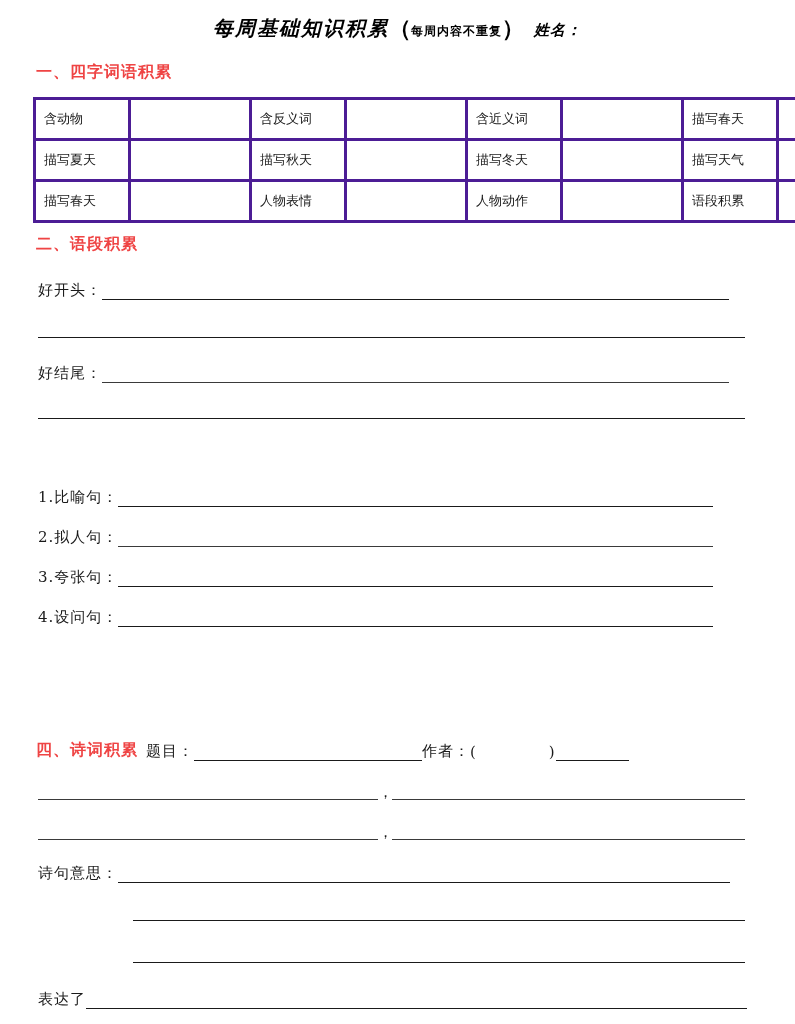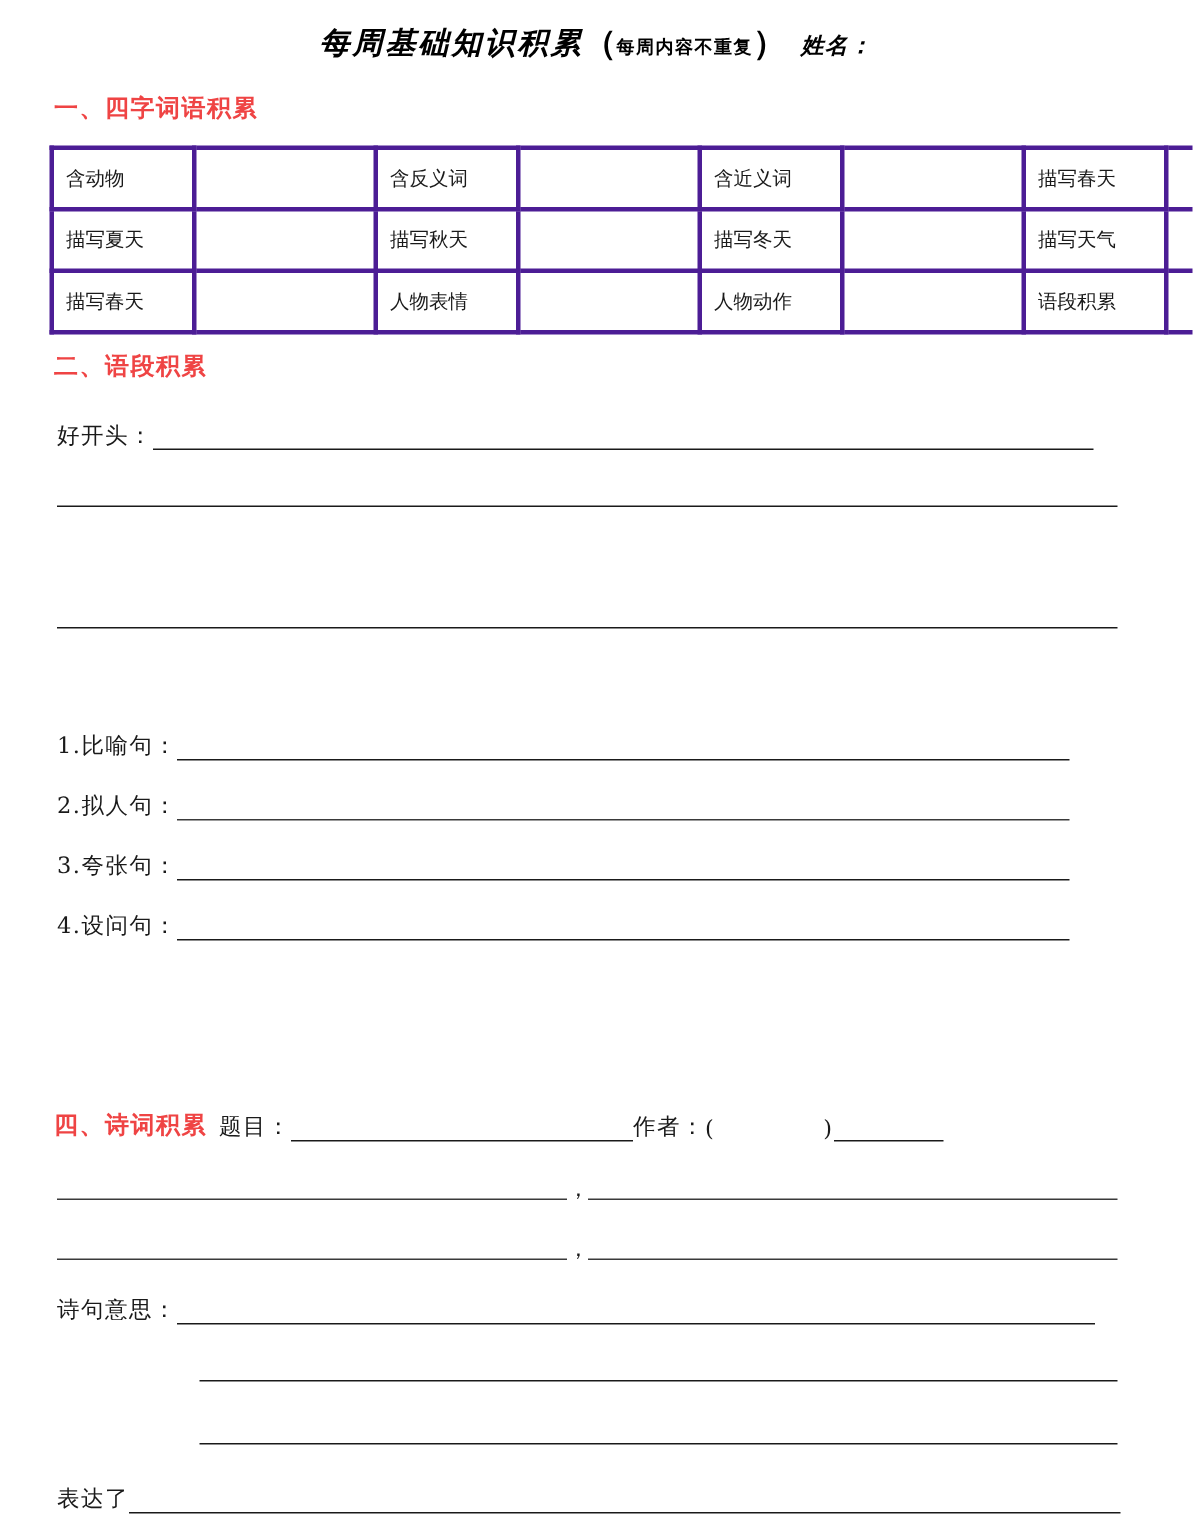--- a/index.html
+++ b/index.html
@@ -191,20 +191,23 @@
     </tbody>
   </table>
 
   <div class="section-heading" style="left:36px; top:234px;">二、语段积累</div>
 
   <div class="row" style="left:38px; top:281px;">
     <span class="lbl">好开头：</span><span class="rule" style="width:627px;"></span>
   </div>
   <div class="full-rule" style="left:38px; top:337px; width:707px;"></div>
 
+  <div class="row" style="left:38px; top:364px;">
+    <span class="lbl">好结尾：</span><span class="rule rule-thin" style="width:627px;"></span>
+  </div>
   <div class="full-rule" style="left:38px; top:418px; width:707px;"></div>
 
 
   <div class="row" style="left:38px; top:488px;">
     <span class="lbl">1.比喻句：</span><span class="rule" style="width:595px;"></span>
   </div>
   <div class="row" style="left:38px; top:528px;">
     <span class="lbl">2.拟人句：</span><span class="rule rule-thin" style="width:595px;"></span>
   </div>
   <div class="row" style="left:38px; top:568px;">

